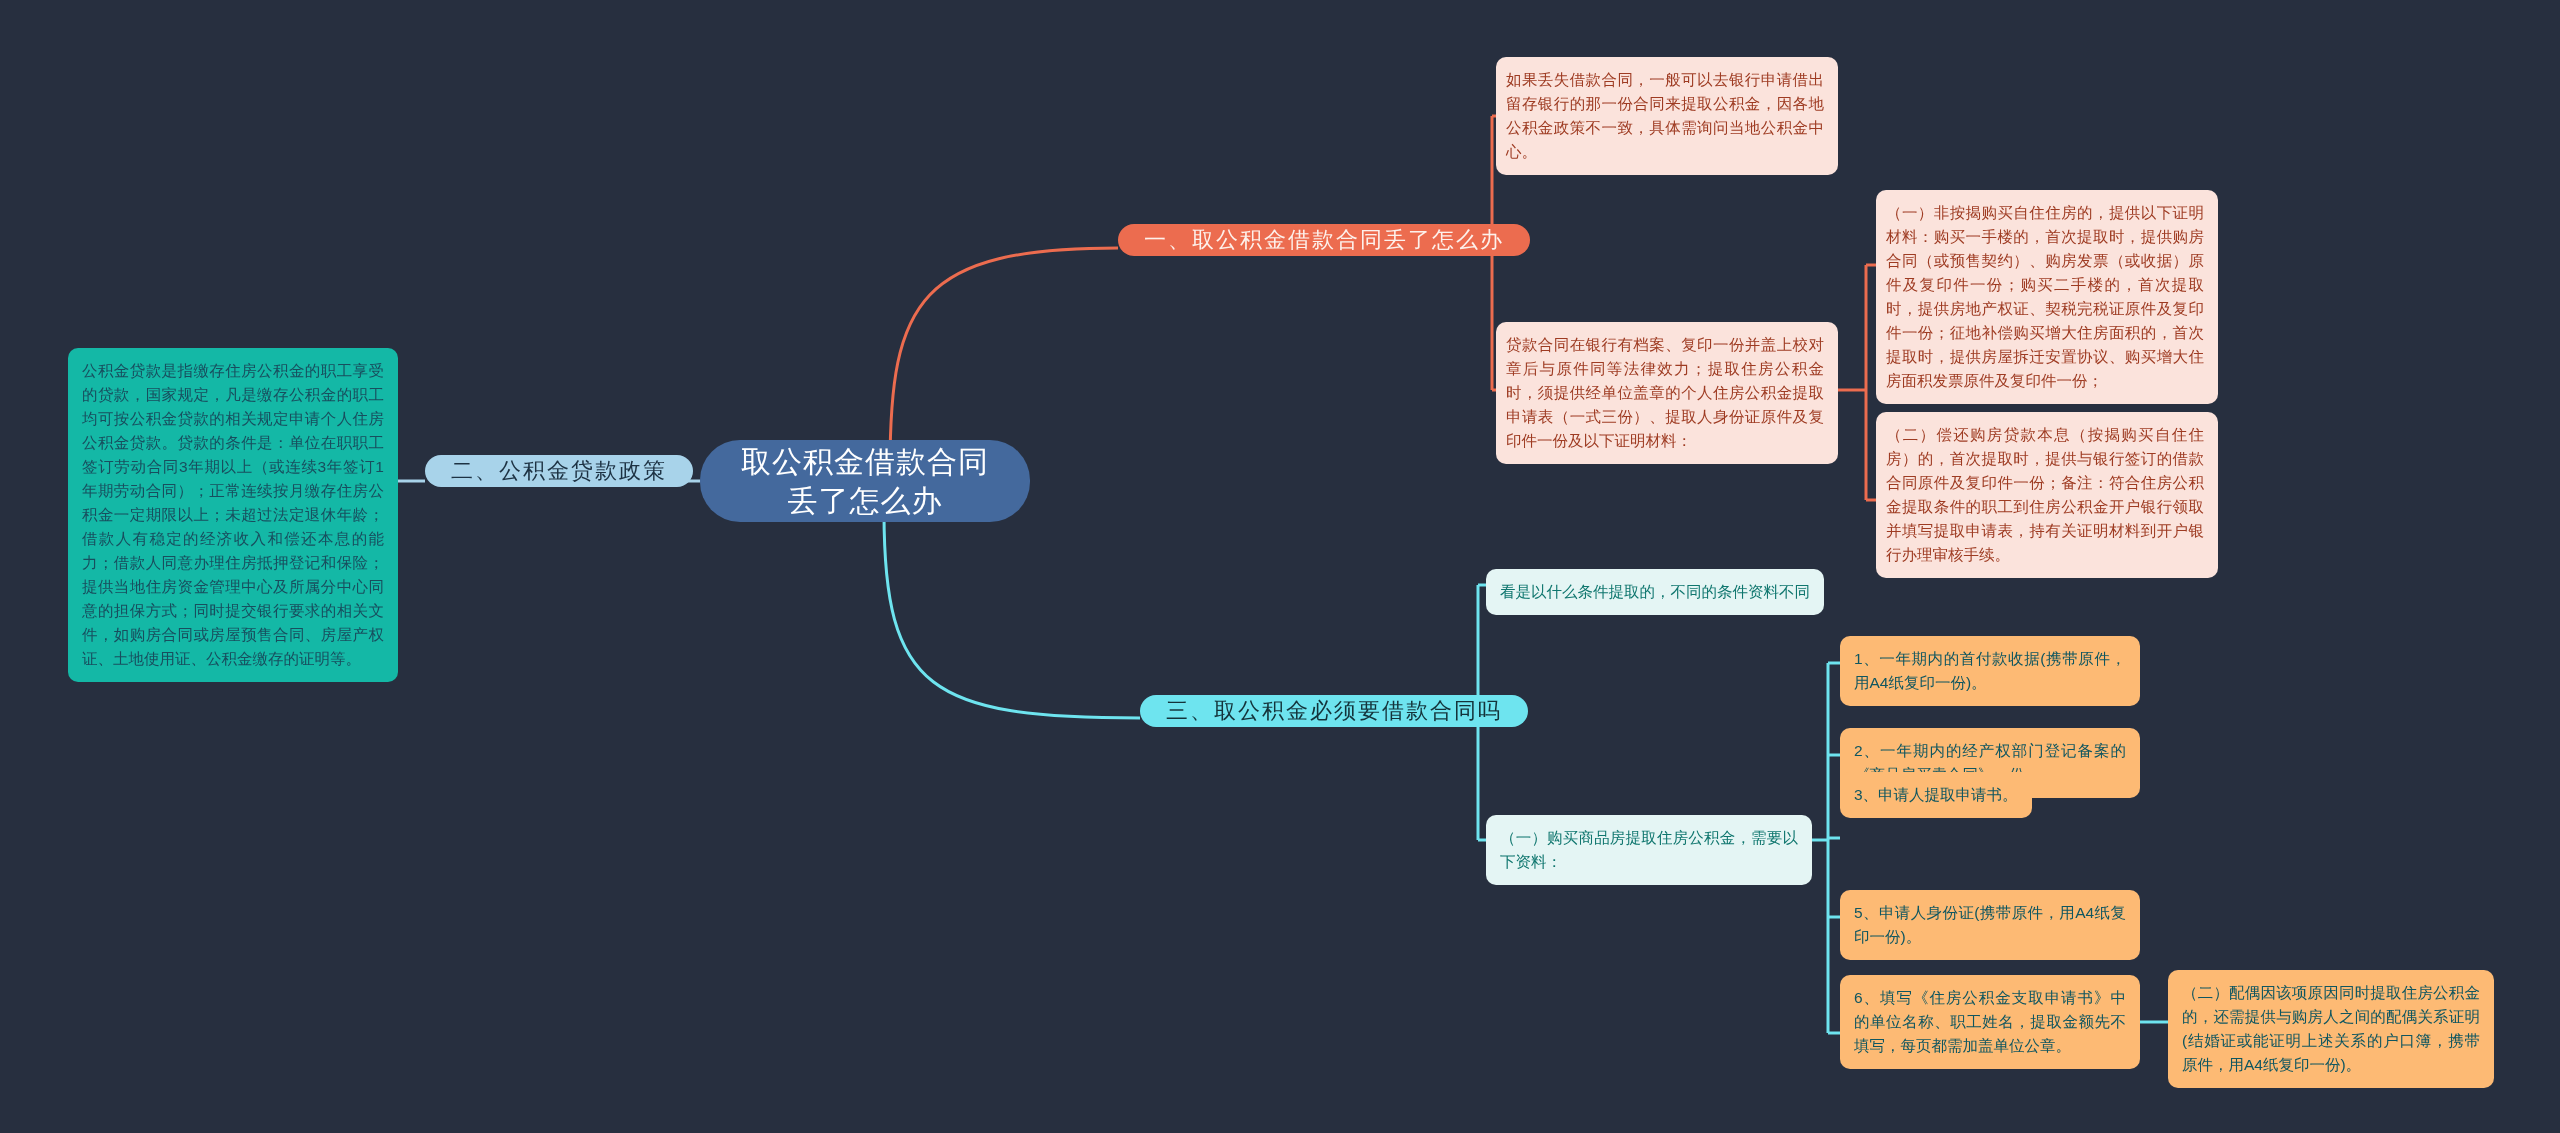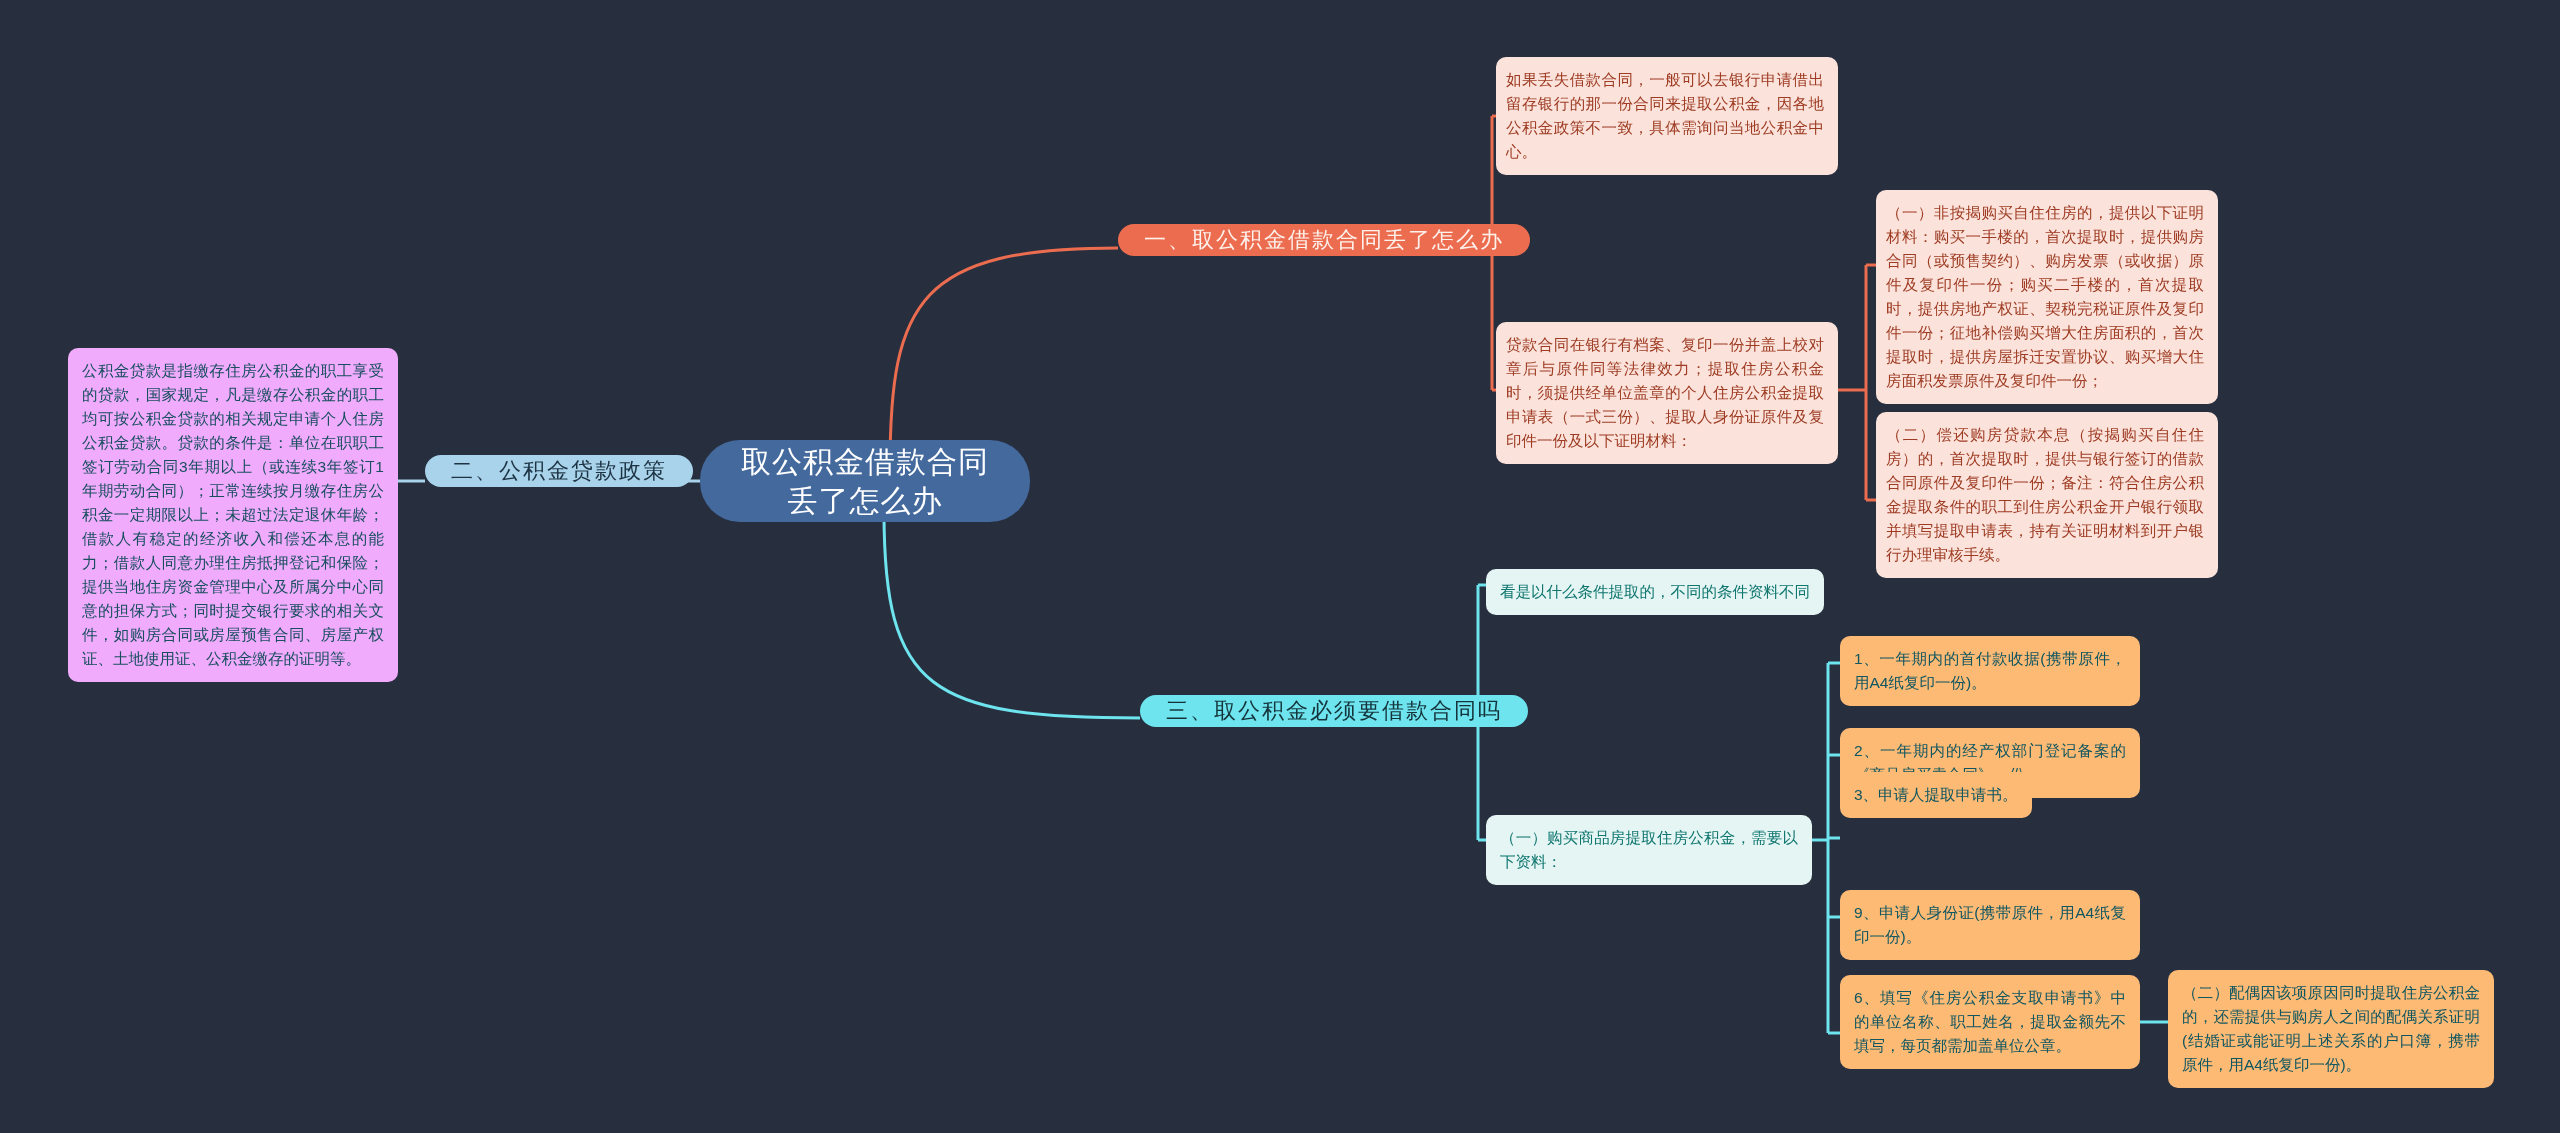--- a/index.html
+++ b/index.html
@@ -56,21 +56,21 @@
 
   
   .leaf {
     border-radius: 10px;
     font-size: 15.5px;
     line-height: 1.55;
     padding: 11px 14px;
     text-align: justify;
     display: block;
   }
-  .leaf.pale-blue { background: #f0abfc; color: #184e5e; }
+  .leaf.pale-blue { background: #14b8a6; color: #184e5e; }
   .leaf.pink      { background: #fbe3dc; color: #9e3b22; padding-left: 10px; }
   .leaf.cyan      { background: #e4f5f4; color: #0f766e; }
   .leaf.mint      { background: #fdba74; color: #0f5660; }
 
   .tight { white-space: nowrap; }
 </style>
 </head>
 <body>
 
 <div id="stage">
@@ -134,19 +134,19 @@
   <div class="node leaf cyan tight" style="left:1486px; top:569px; width:auto;">看是以什么条件提取的，不同的条件资料不同</div>
 
   <div class="node leaf cyan" style="left:1486px; top:815px; width:326px;">（一）购买商品房提取住房公积金，需要以下资料：</div>
 
   <div class="node leaf mint" style="left:1840px; top:636px; width:300px;">1、一年期内的首付款收据(携带原件，用A4纸复印一份)。</div>
 
   <div class="node leaf mint" style="left:1840px; top:728px; width:300px;">2、一年期内的经产权部门登记备案的《商品房买卖合同》一份。</div>
 
   <div class="node leaf mint tight" style="left:1840px; top:772px; width:auto;">3、申请人提取申请书。</div>
 
-  <div class="node leaf mint" style="left:1840px; top:890px; width:300px;">9、申请人身份证(携带原件，用A4纸复印一份)。</div>
+  <div class="node leaf mint" style="left:1840px; top:890px; width:300px;">5、申请人身份证(携带原件，用A4纸复印一份)。</div>
 
   <div class="node leaf mint" style="left:1840px; top:975px; width:300px;">6、填写《住房公积金支取申请书》中的单位名称、职工姓名，提取金额先不填写，每页都需加盖单位公章。</div>
 
   <div class="node leaf mint" style="left:2168px; top:970px; width:326px;">（二）配偶因该项原因同时提取住房公积金的，还需提供与购房人之间的配偶关系证明(结婚证或能证明上述关系的户口簿，携带原件，用A4纸复印一份)。</div>
 
 </div>
 
 </body></html>

